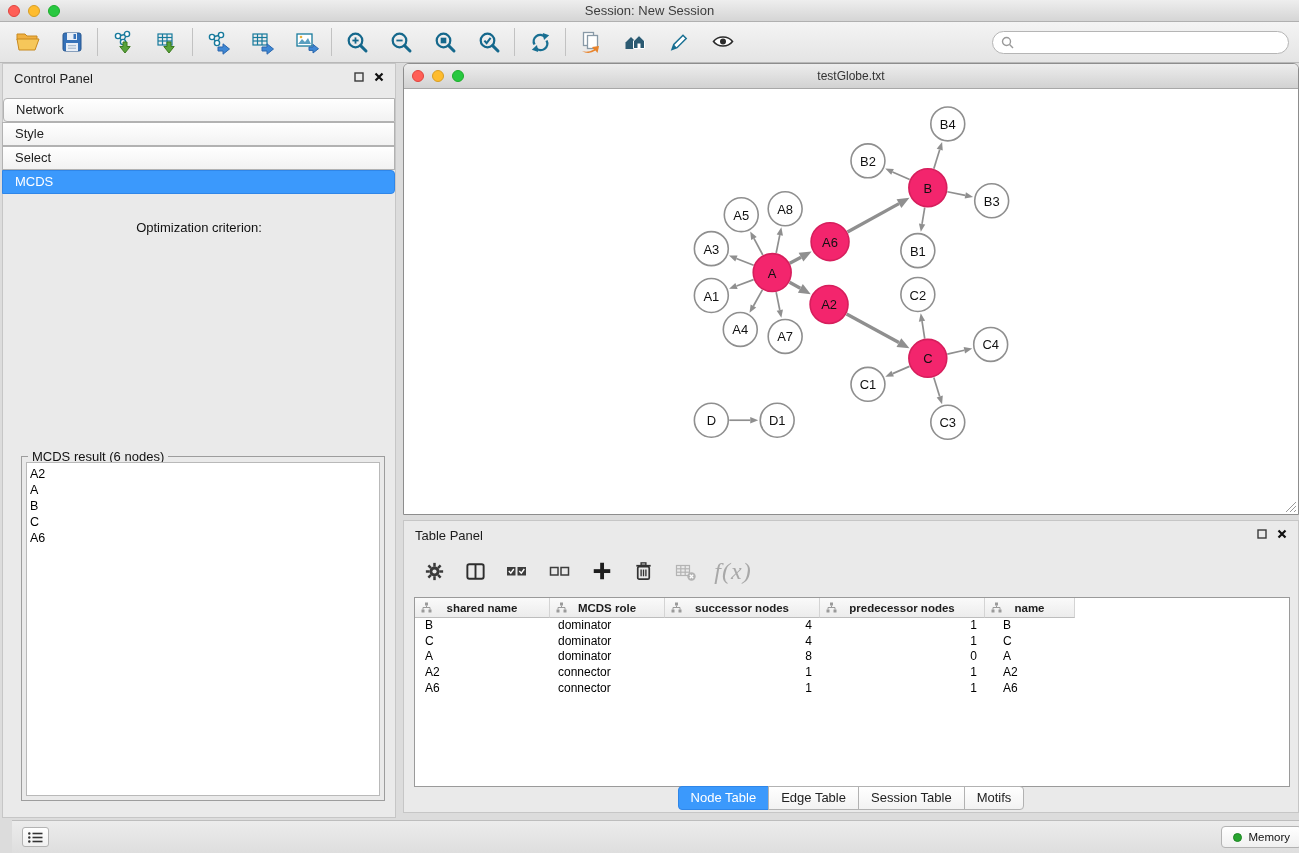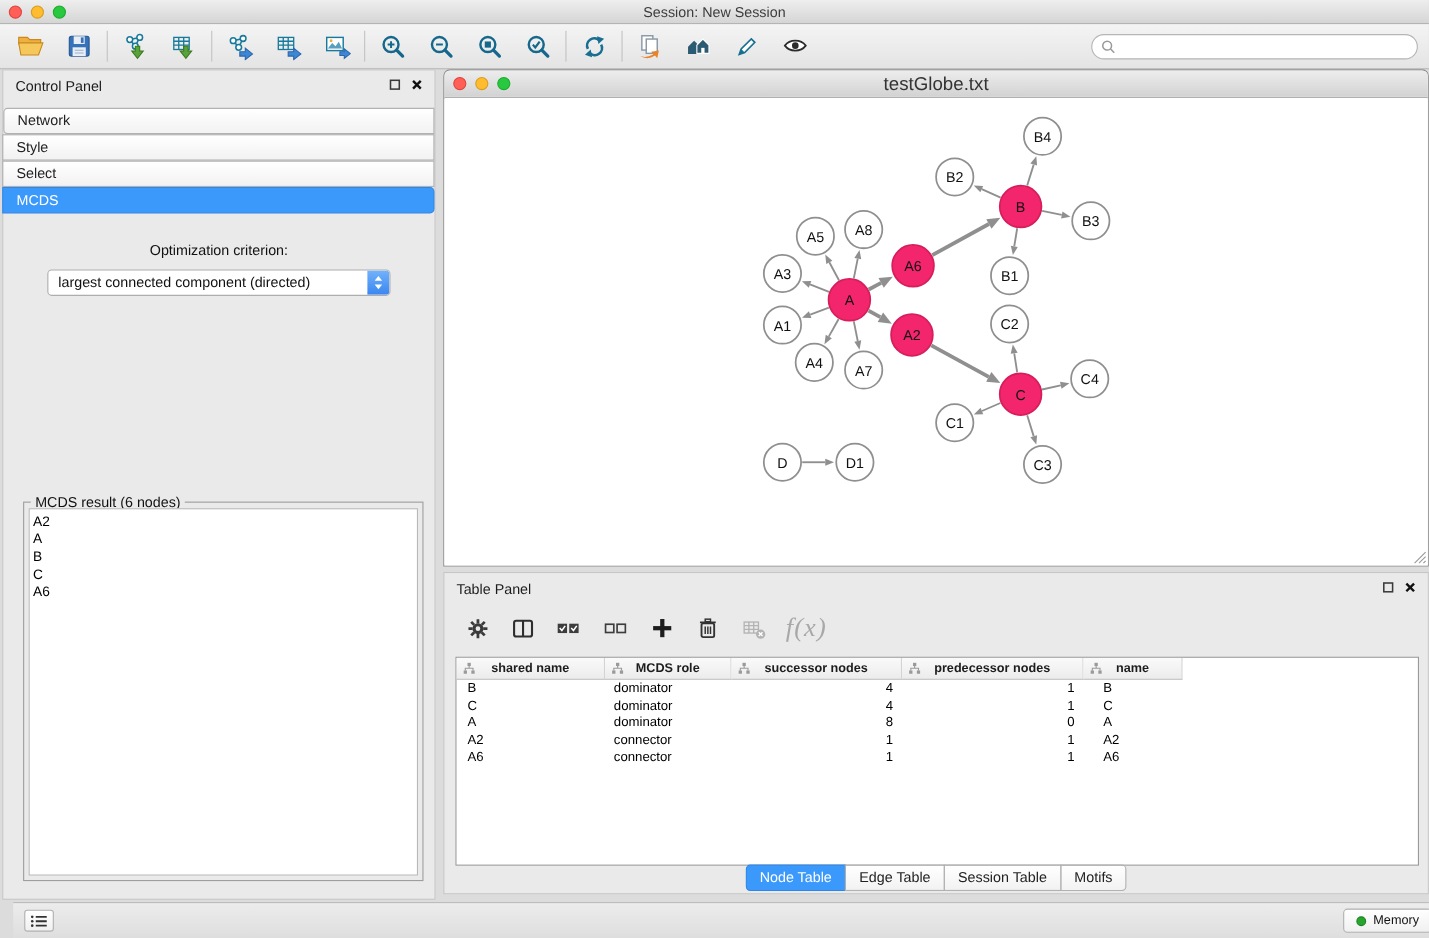--- a/index.html
+++ b/index.html
@@ -92,21 +92,21 @@
   
   #network-window {
     position: absolute; left: 403px; top: 63px; width: 896px; height: 452px;
     background: #fff; border: 1px solid #8d8d8d; border-radius: 6px 6px 0 0;
   }
   #net-titlebar {
     position: relative; height: 25px;
     background: linear-gradient(#ededed, #d2d2d2);
     border-bottom: 1px solid #a8a8a8; border-radius: 5px 5px 0 0;
   }
-  #net-titlebar .bar-title { line-height: 25px; font-size: 17px; color: #333; }
+  #net-titlebar .bar-title { line-height: 25px; font-size: 12px; color: #333; }
   #net-canvas { position: absolute; left: 0; top: 26px; right: 0; bottom: 0; background: #fff; }
   #graph { width: 100%; height: 100%; display: block; }
   #net-grip { position: absolute; right: 1px; bottom: 1px; }
   
   #table-panel {
     position: absolute; left: 403px; top: 520px; width: 896px; height: 293px;
     background: #eaeaea; border: 1px solid #c6c6c6;
   }
   #table-toolbar { position: absolute; left: 18px; top: 30px; height: 40px; display: flex; align-items: center; gap: 17px; }
   .fx { font-family: "Liberation Serif", serif; font-style: italic; font-size: 24px; color: #a8a8a8; letter-spacing: 1px; }
@@ -335,29 +335,20 @@
           </svg></span>
     </span>
   </div>
   <div class="cp-tabs">
       <div class="seg-tab">Network</div>
       <div class="seg-tab">Style</div>
       <div class="seg-tab">Select</div>
       <div class="seg-tab active">MCDS</div>
     </div>
   <div class="opt-label">Optimization criterion:</div>
-  <div id="dropdown">
-    <span>largest connected component (directed)</span>
-    <span class="dd-cap">
-      <svg width="10" height="14" viewBox="0 0 10 14">
-          <path d="M5 1l3.4 4.3H1.6z" fill="#fff"></path>
-          <path d="M5 13L1.6 8.7h6.8z" fill="#fff"></path>
-        </svg>
-    </span>
-  </div>
   <div id="groupbox">
     <span class="gb-title">MCDS result (6 nodes)</span>
     <div id="result-list">
         <div class="result-item">A2</div>
         <div class="result-item">A</div>
         <div class="result-item">B</div>
         <div class="result-item">C</div>
         <div class="result-item">A6</div>
       </div>
   </div>

